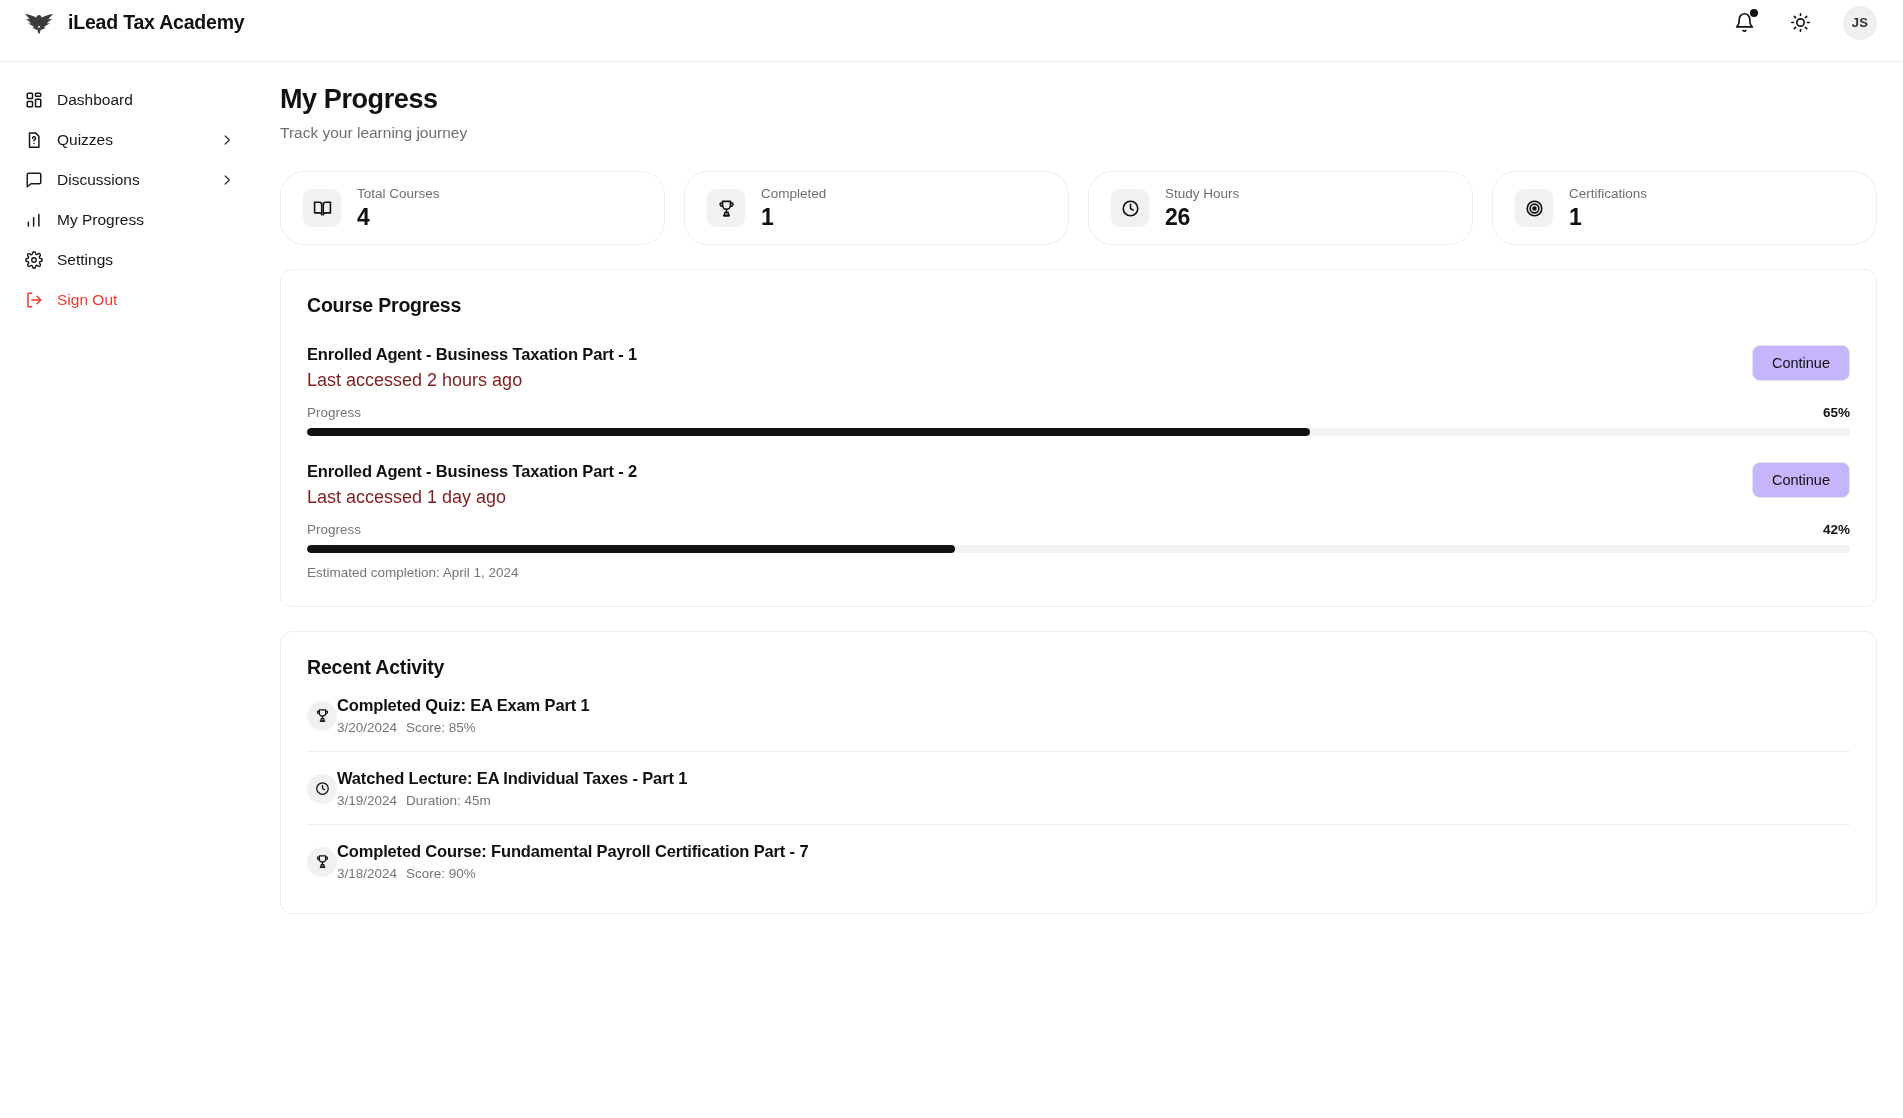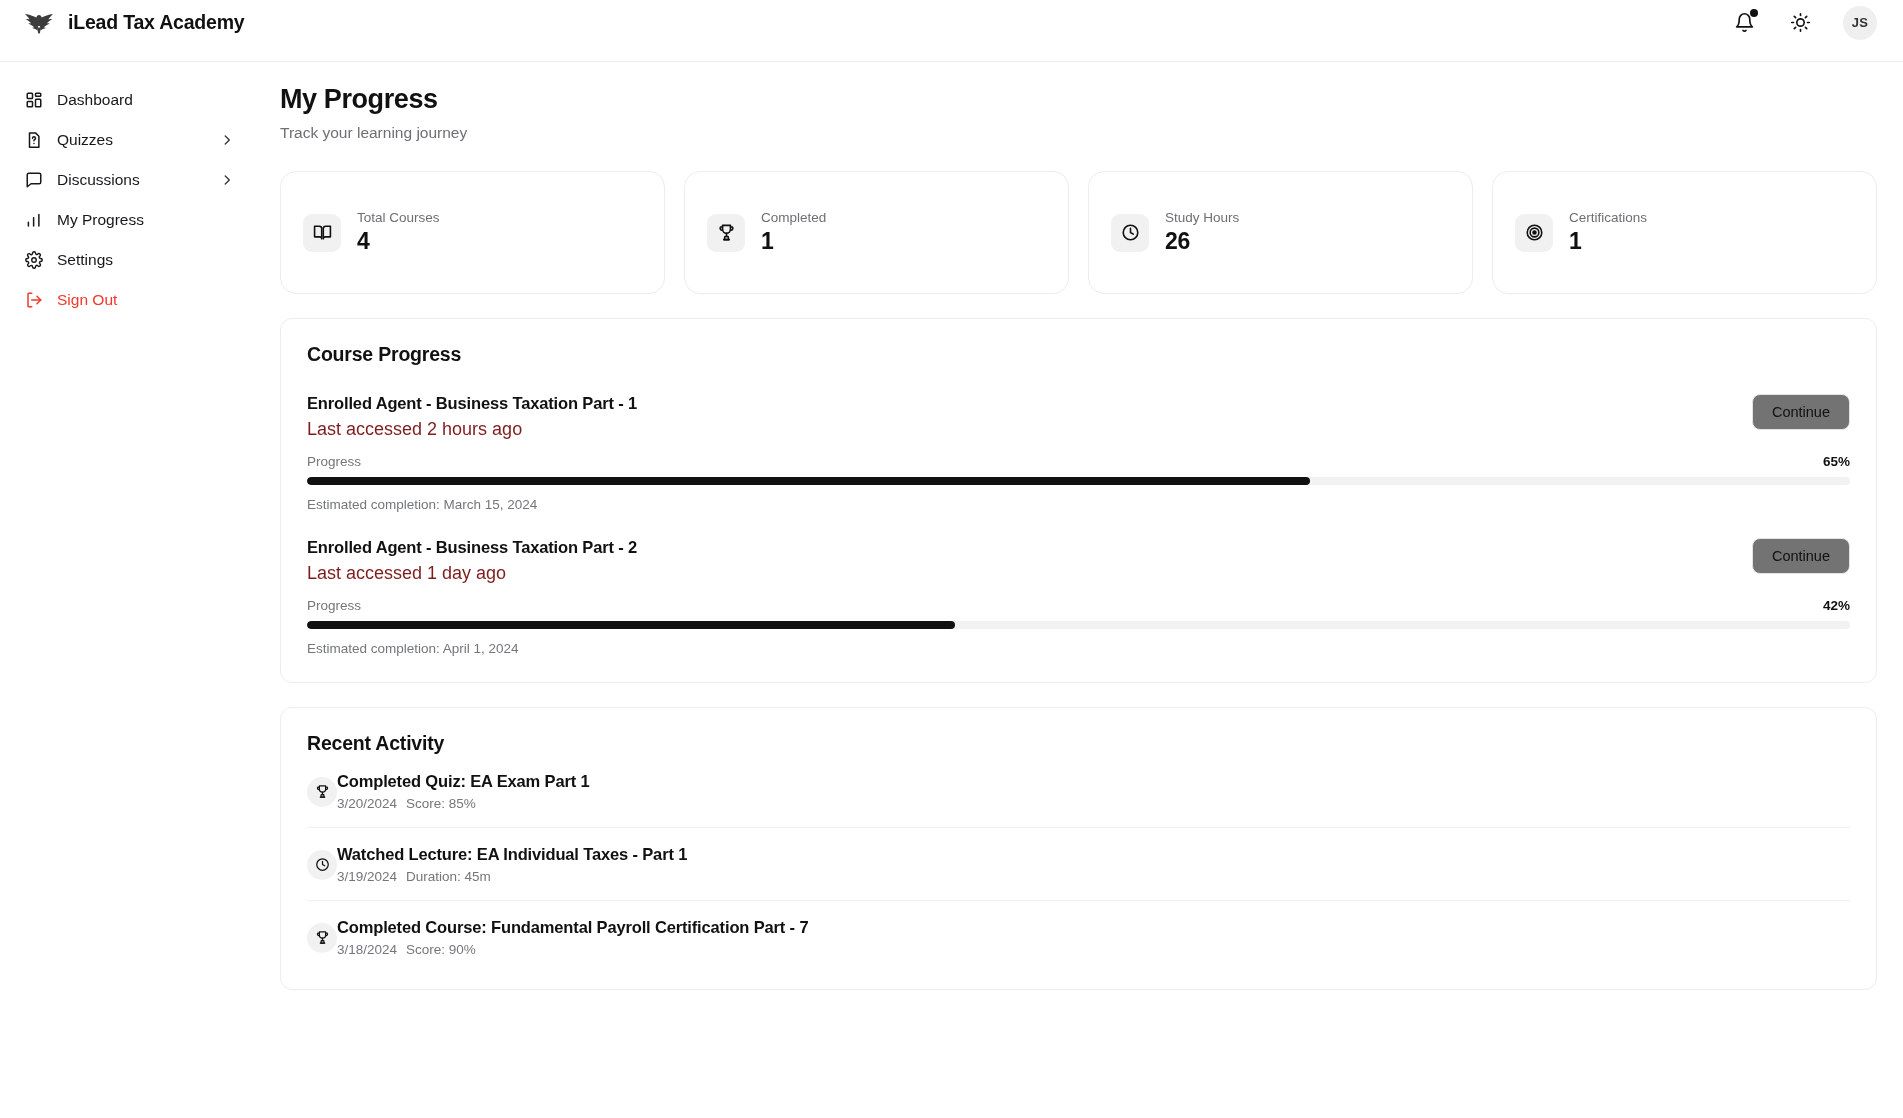--- a/index.html
+++ b/index.html
@@ -78,24 +78,24 @@
   }
   .page-sub {
     font-size: 15.5px; color: #6c6f74; margin-top: 9px;
   }
 
   .stats-row {
     display: grid; grid-template-columns: repeat(4, 1fr);
     gap: 19px; margin-top: 29px;
   }
   .stat-card {
-    border: 1px solid #ededed; border-radius: 16px;
+    border: 1px solid #ededed; border-radius: 24px;
     background: #fff; padding: 8px 22px;
     display: flex; align-items: center; gap: 16px;
-    height: 123px;
+    height: 74px;
   }
   .stat-ico {
     width: 38px; height: 38px; flex: 0 0 38px;
     border-radius: 9px; background: #f1f1f1;
     display: flex; align-items: center; justify-content: center;
   }
   .stat-label { font-size: 13.5px; color: #6c6f74; }
   .stat-value { font-size: 23px; font-weight: 700; color: #111; margin-top: 3px; letter-spacing: -0.3px;}
 
   .panel {
@@ -108,21 +108,21 @@
 
   
   .course-row { padding-top: 28px; }
   .course-row + .course-row { padding-top: 26px; }
   .course-head { display: flex; align-items: flex-start; justify-content: flex-end; }
   .course-name { font-size: 16.5px; font-weight: 700; color: #111; letter-spacing: -0.15px; }
   .course-meta { font-size: 18px; color: #7f1d1d; margin-top: 6px; }
   .continue-btn {
     margin-left: auto;
     border: 1px solid #e3e3e3; border-radius: 8px;
-    background: #737373; color: #111;
+    background: #c4b5fd; color: #111;
     font-size: 14.5px; font-family: inherit;
     padding: 9px 19px; cursor: pointer;
   }
   .progress-head {
     display: flex; align-items: baseline; margin-top: 14px;
   }
   .progress-word { font-size: 13.5px; color: #73767b; }
   .progress-pct { margin-left: auto; font-size: 13.5px; font-weight: 700; color: #111; }
   .bar-track {
     height: 8px; border-radius: 5px; background: #f2f2f2;
@@ -336,21 +336,20 @@
           </div>
           <button class="continue-btn">Continue</button>
         </div>
         <div class="progress-head">
           <span class="progress-word">Progress</span>
           <span class="progress-pct">65%</span>
         </div>
         <div class="bar-track">
           <div class="bar-fill" style="width: 65%;"></div>
         </div>
-        <div class="est">Estimated completion: March 15, 2024</div>
       </div>
 
       <div class="course-row">
         <div class="course-head">
           <div>
             <div class="course-name">Enrolled Agent - Business Taxation Part - 2</div>
             <div class="course-meta">Last accessed 1 day ago</div>
           </div>
           <button class="continue-btn">Continue</button>
         </div>

